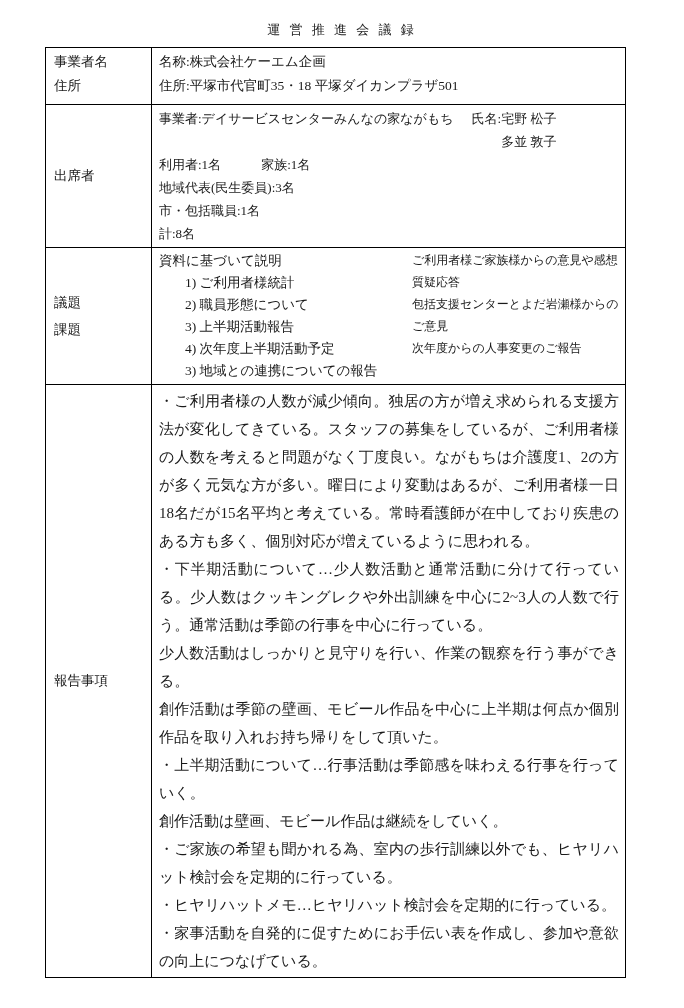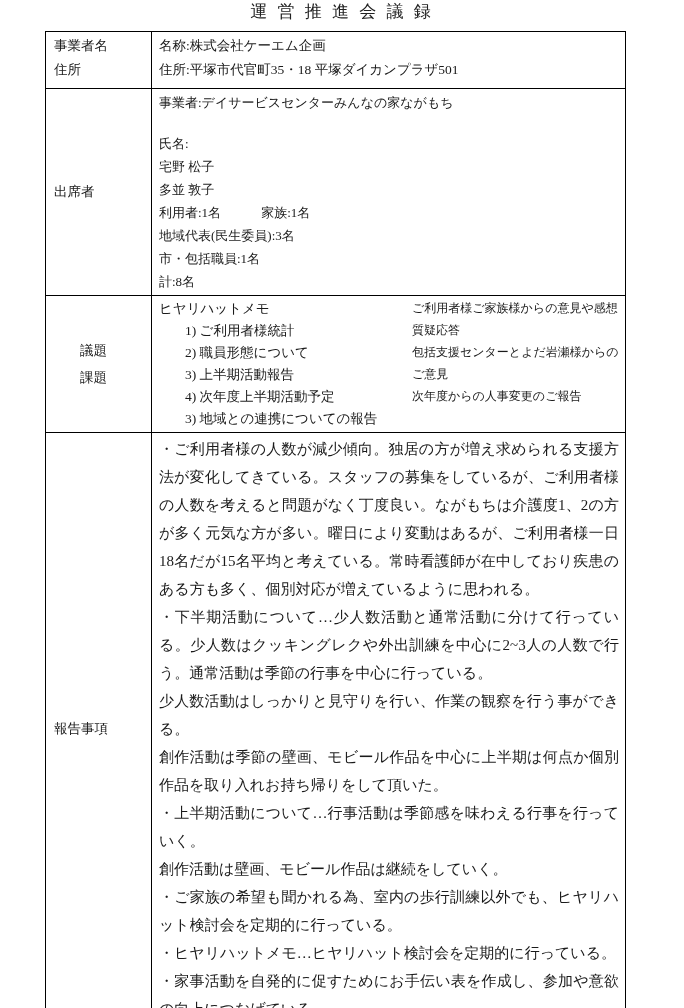--- a/index.html
+++ b/index.html
@@ -7,22 +7,23 @@
     position:relative;
     width:684px; height:1008px;
     background:#ffffff;
     overflow:hidden;
     font-family:"Liberation Serif","DejaVu Serif",serif;
     color:#1a1a1a;
     -webkit-font-smoothing:antialiased;
   }
   .title {
     margin:0;
+    padding-top:21px;
     text-align:center;
-    font-size:17px;
+    font-size:13px;
     font-weight:500;
     letter-spacing:3px;
     color:#222;
   }
   table.minutes {
     margin:8px 0 0 45px;
     width:581px;
     border-collapse:collapse;
     table-layout:fixed;
   }
@@ -54,31 +55,31 @@
   tr.r6 th, tr.r6 td { height:132px; line-height:22px; }
   tr.r7 td { height:448px; font-size:15px; line-height:28px; }
 
   .dt-line { text-align:center; white-space:nowrap; }
   .dt-date { margin-left:6px; }
   .dt-time { font-weight:bold; }
   .dt-start { margin-left:44px; }
   .dt-tilde { margin:0 27px; }
   .place-line { text-align:center; }
 
-  .att-line1 { display:flex; align-items:flex-start;flex-direction:column; }
+  .att-line1 { display:flex; align-items:flex-start; }
   .att-gap { display:inline-block; width:18px; flex:0 0 18px; }
   .att-names div { line-height:23px; }
   .att-split { display:flex; }
   .att-split .part2 { margin-left:40px; }
 
   .agenda-cols { display:flex; }
   .agenda-left { flex:0 0 253px; }
   .agenda-right { flex:1 1 auto; font-size:12px;font-family:Liberation Mono, monospace; }
   .agenda-left .item { padding-left:26px; }
-  .agenda-label div { line-height:27px;margin-left:26px; }
+  .agenda-label div { line-height:27px; }
 
   .report-cell .para { text-align:justify; }
 </style>
 </head>
 <body>
 
 <div class="page">
 
   <h1 class="title">運 営 推 進 会 議 録</h1>
 
@@ -122,21 +123,21 @@
     </tr>
 
     <tr class="r6">
       <th class="vmid agenda-label">
         <div>議題</div>
         <div>課題</div>
       </th>
       <td>
         <div class="agenda-cols">
           <div class="agenda-left">
-            <div>ヒヤリハットメモ</div>
+            <div>資料に基づいて説明</div>
             <div class="item">1) ご利用者様統計</div>
             <div class="item">2) 職員形態について</div>
             <div class="item">3) 上半期活動報告</div>
             <div class="item">4) 次年度上半期活動予定</div>
             <div class="item">3) 地域との連携についての報告</div>
           </div>
           <div class="agenda-right">
             <div>ご利用者様ご家族様からの意見や感想</div>
             <div>質疑応答</div>
             <div>包括支援センターとよだ岩瀬様からのご意見</div>

